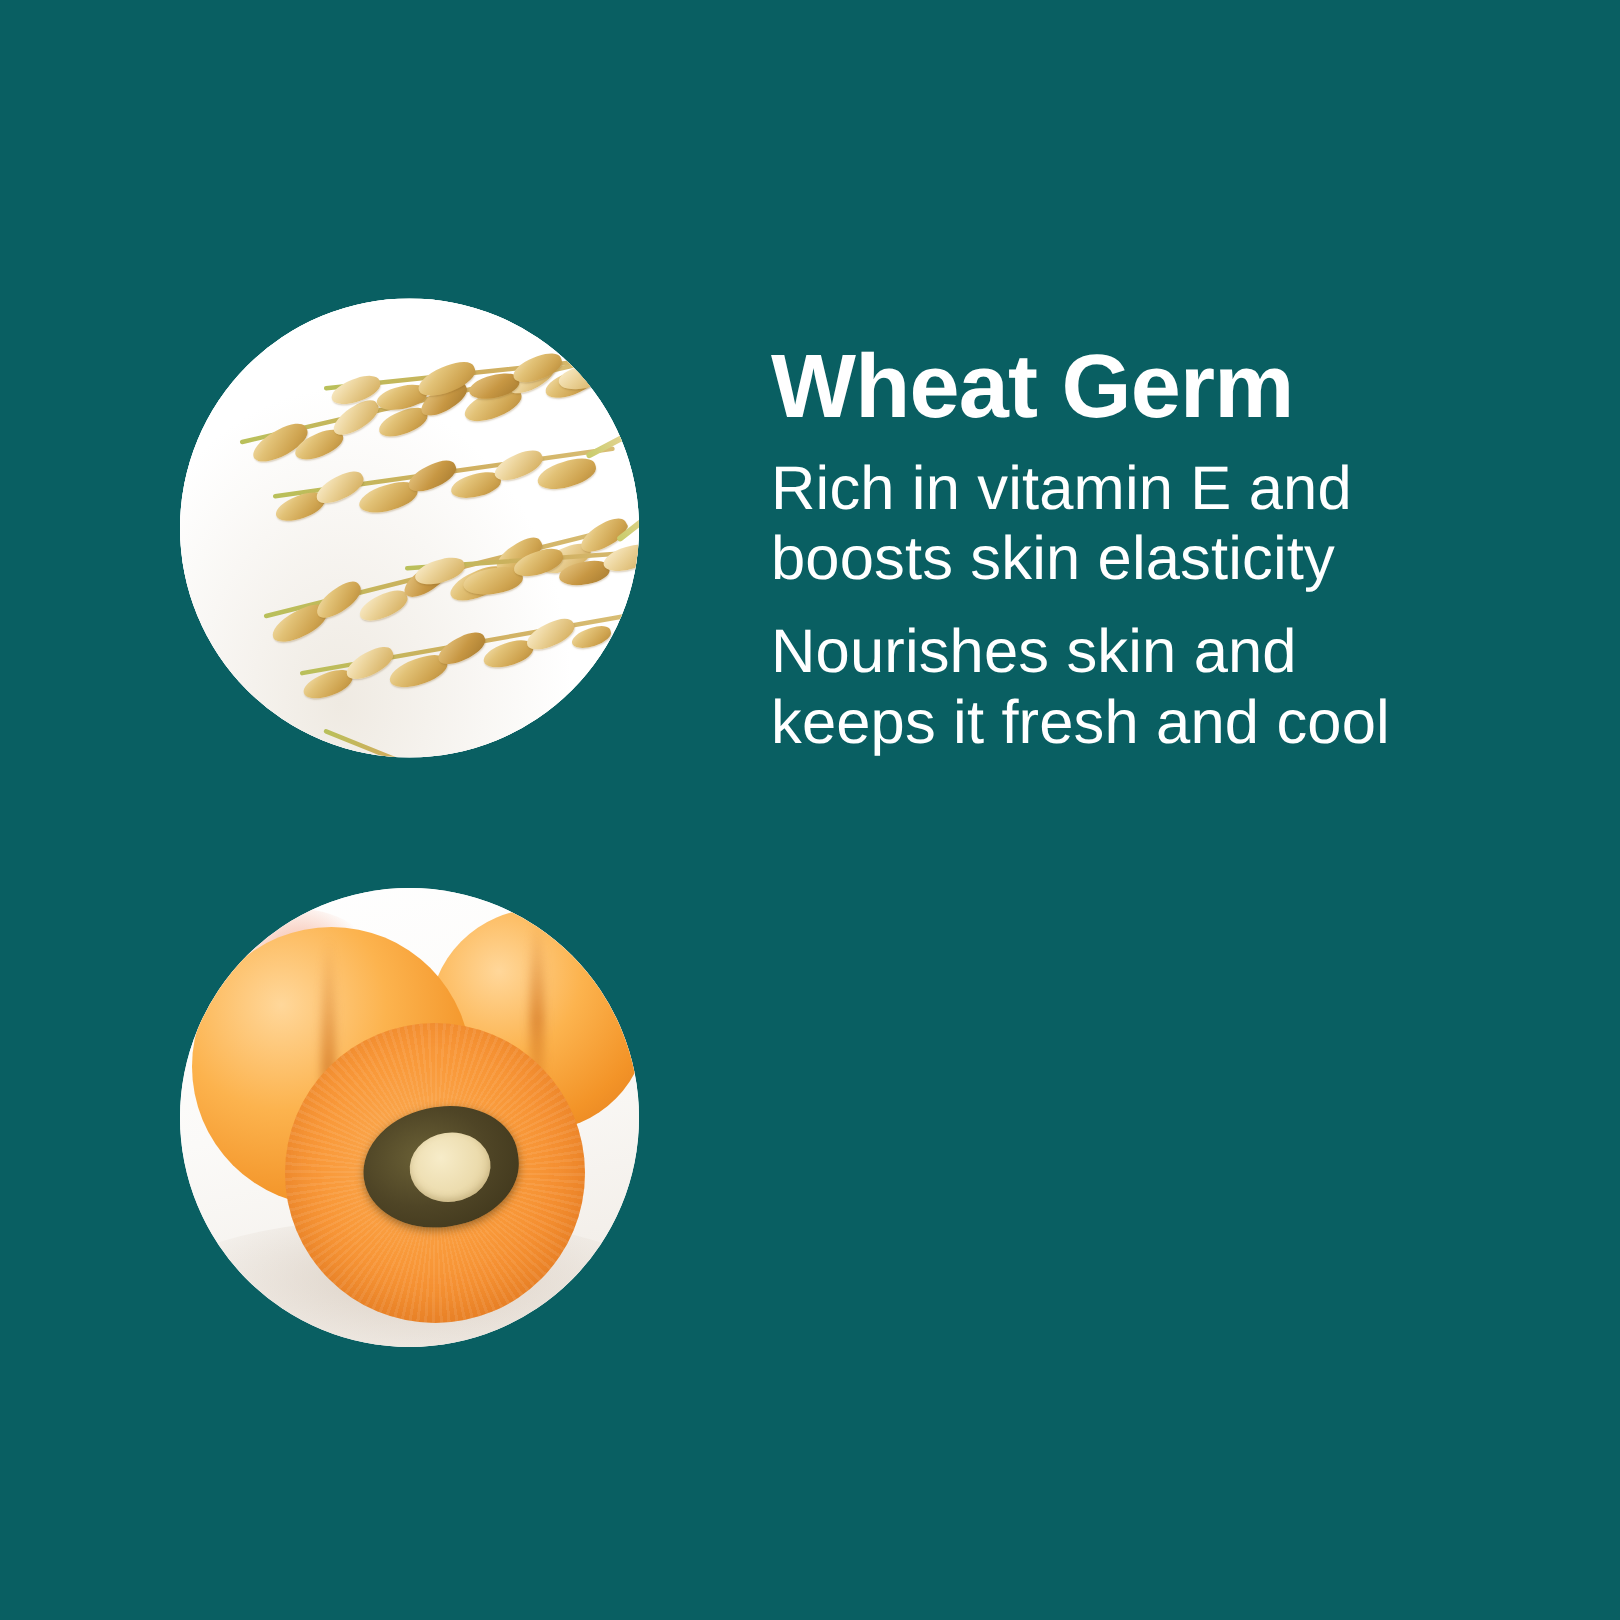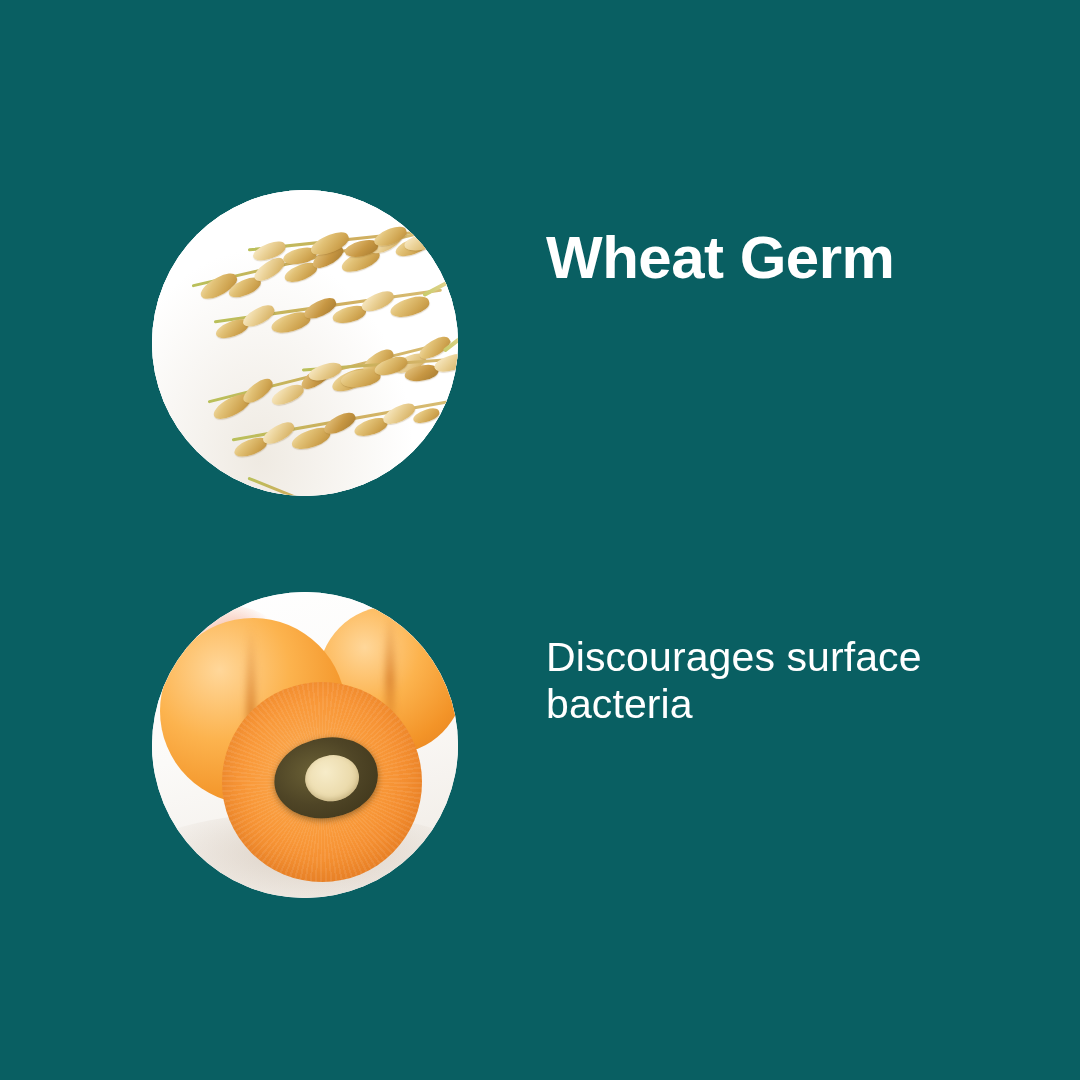--- a/index.html
+++ b/index.html
@@ -9,21 +9,21 @@
     font-family:"Liberation Sans", sans-serif;
     overflow:hidden;
   }
   .page {
     position:relative;
     width:1080px; height:1080px;
     background:#095f62;
   }
 
   
-  .block { position:absolute; display:flex; align-items:flex-start;margin-left:32px; }
+  .block { position:absolute; display:flex; align-items:flex-end; }
   #block-wheat   { left:0; top:190px; }
   #block-apricot { left:0; top:592px; }
 
   .media {
     position:relative;
     width:306px; height:306px;
     margin-left:120px;
     border-radius:50%;
     overflow:hidden;
     background:#ffffff;
@@ -230,20 +230,22 @@
 
         <div class="stalk" style="left:96px; top:288px; width:90px; transform:rotate(22deg);">
           <div class="stem"></div>
           <div class="grain sm" style="left:52px; top:0px; transform:rotate(26deg);"></div>
         </div>
       </div>
     </div>
 
     <div class="text-col">
       <h2 class="title">Wheat Germ</h2>
+      <p class="desc">Rich in vitamin E and boosts skin elasticity</p>
+      <p class="desc">Nourishes skin and keeps it fresh and cool</p>
     </div>
   </section>
 
   <section class="block" id="block-apricot">
 
     <div class="media">
       <div class="apricot-bg"></div>
       <div class="plate-shadow"></div>
 
       <div class="ap-whole" style="left:166px; top:14px; width:146px; height:148px;">
@@ -257,17 +259,16 @@
 
       <div class="ap-half" style="left:70px; top:90px; width:200px; height:200px;">
         <div class="flesh-lines"></div>
         <div class="pit-shell">
           <div class="kernel"></div>
         </div>
       </div>
     </div>
 
     <div class="text-col">
-      <p class="desc">Discourages surface bacteria</p>
     </div>
   </section>
 
 </div>
 
 </body></html>

